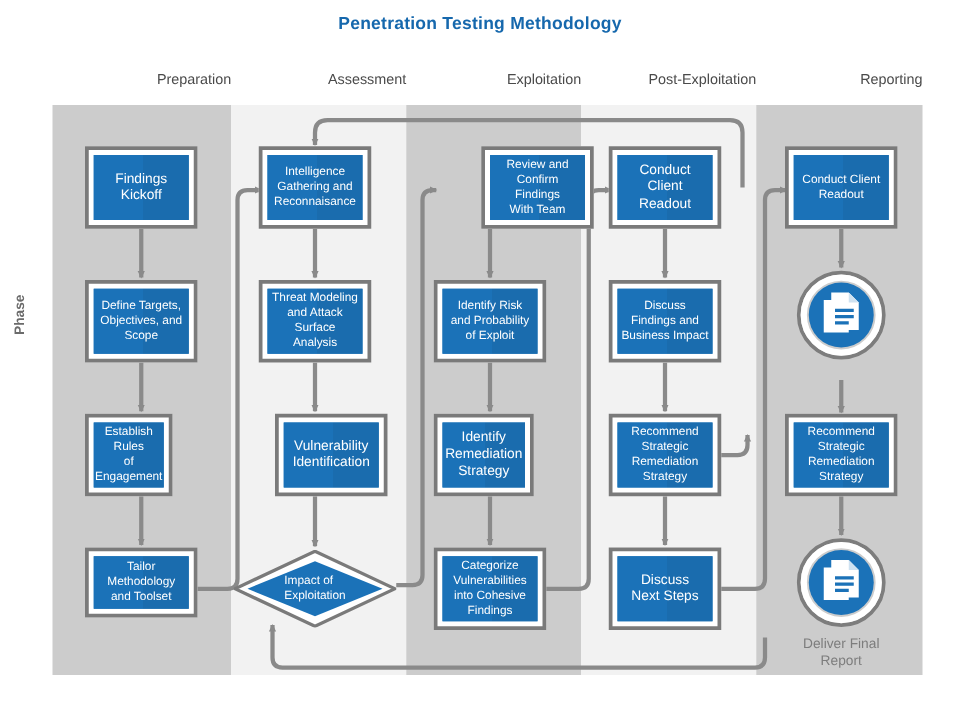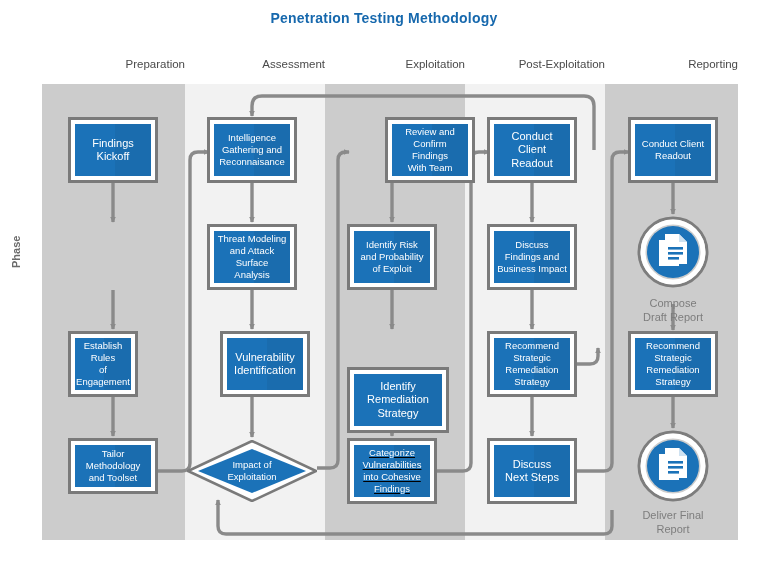--- a/index.html
+++ b/index.html
@@ -76,21 +76,21 @@
 
   
   .diamond{
     position:absolute;
     width:130px;height:62px;
   }
   .diamond svg{position:absolute;left:0;top:0;}
   .diamond .dtxt{
     position:absolute;left:0;top:0;width:130px;height:62px;
     display:flex;align-items:center;justify-content:center;
-    color:#fff;font-size:9.5px;line-height:12px;text-align:center;
+    color:#fff;font-size:9.5px;line-height:12px;
     white-space:pre-line;
   }
 
   
   .repicon{position:absolute;width:72px;height:72px;}
   .repcap{
     position:absolute;width:130px;text-align:center;
     font-size:11px;line-height:14px;color:#7d7d7d;
     white-space:pre-line;
   }
@@ -163,20 +163,27 @@
     </g>
   </svg>
 
   <div class="node big" style="left:68px;  top:117px; width:90px; height:66px;">
     <div class="fill">
       <div class="txt">Findings
 Kickoff</div>
     </div>
   </div>
 
+  <div class="node" style="left:68px;  top:224px; width:90px; height:66px;">
+    <div class="fill">
+      <div class="txt">Define Targets,
+Objectives, and
+Scope</div>
+    </div>
+  </div>
 
   <div class="node" style="left:68px;  top:331px; width:70px; height:66px;">
     <div class="fill">
       <div class="txt">Establish Rules
 of Engagement</div>
     </div>
   </div>
 
   <div class="node" style="left:68px;  top:438px; width:90px; height:56px;">
     <div class="fill">
@@ -227,29 +234,29 @@
   </div>
 
   <div class="node" style="left:347px; top:224px; width:90px; height:66px;">
     <div class="fill">
       <div class="txt">Identify Risk
 and Probability
 of Exploit</div>
     </div>
   </div>
 
-  <div class="node big" style="left:347px; top:331px; width:102px; height:66px;margin-top:36px;">
+  <div class="node big" style="left:347px; top:331px; width:80px; height:66px;">
     <div class="fill">
       <div class="txt">Identify
 Remediation
 Strategy</div>
     </div>
   </div>
 
-  <div class="node" style="left:347px; top:438px; width:90px; height:66px;text-decoration:underline;">
+  <div class="node" style="left:347px; top:438px; width:90px; height:66px;">
     <div class="fill">
       <div class="txt">Categorize
 Vulnerabilities
 into Cohesive
 Findings</div>
     </div>
   </div>
 
   <div class="node big" style="left:487px; top:117px; width:90px; height:66px;">
     <div class="fill">
@@ -299,22 +306,20 @@
         <path d="M28,18 h14 l8,8 v22 h-22 z"></path>
       </g>
       <g fill="#1b72b8">
         <rect x="31" y="31" width="15" height="2.6"></rect>
         <rect x="31" y="36" width="15" height="2.6"></rect>
         <rect x="31" y="41" width="11" height="2.6"></rect>
       </g>
       <path d="M42,18 l8,8 h-8 z" fill="#cfe2f1"></path>
     </svg>
   </div>
-  <div class="repcap" style="left:608px; top:296px;">Compose
-Draft Report</div>
 
   <div class="node" style="left:628px; top:331px; width:90px; height:66px;">
     <div class="fill">
       <div class="txt">Recommend
 Strategic
 Remediation
 Strategy</div>
     </div>
   </div>
 

